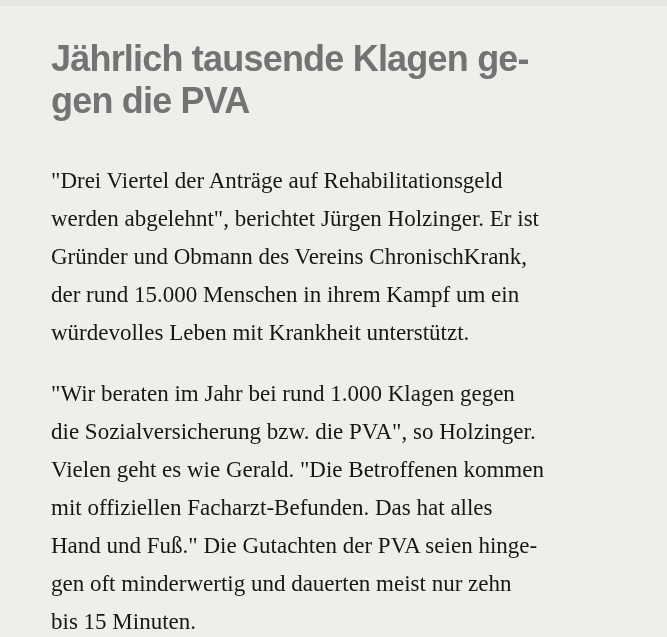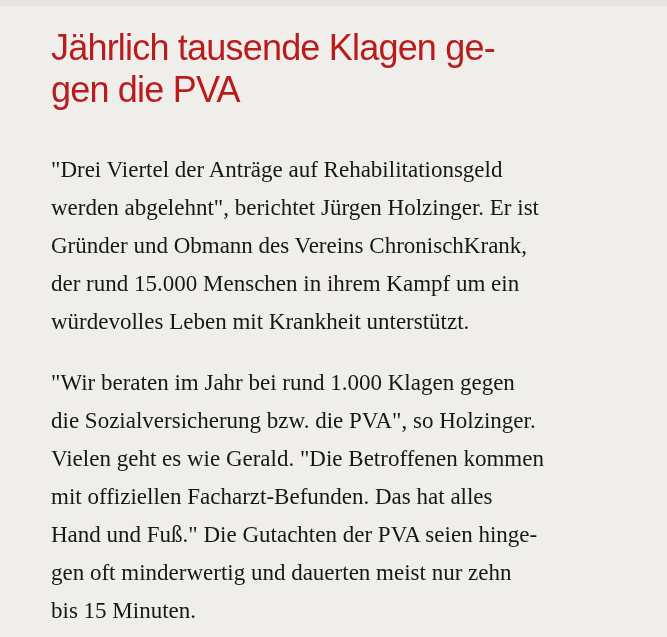--- a/index.html
+++ b/index.html
@@ -17,28 +17,28 @@
     width: 667px;
     height: 6px;
     background: #e8e6e2;
   }
   .article {
     box-sizing: border-box;
     width: 667px;
     padding: 16px 47px 0 51px;
   }
   .headline {
-    margin: 5px 0 40px 0;
+    margin: 16px 0 40px 0;
     max-width: 600px;
     font-family: "Liberation Sans", sans-serif;
-    font-weight: 400;
+    font-weight: 700;
     font-size: 36px;
     line-height: 42px;
     letter-spacing: -0.8px;
-    color: #b91c1c;
+    color: #737373;
     white-space: pre-line;
   }
   .body-paragraph {
     margin: 0 0 23px 0;
     max-width: 600px;
     font-family: "Liberation Serif", serif;
     font-size: 23px;
     line-height: 38px;
     color: #171717;
     white-space: pre-line;

